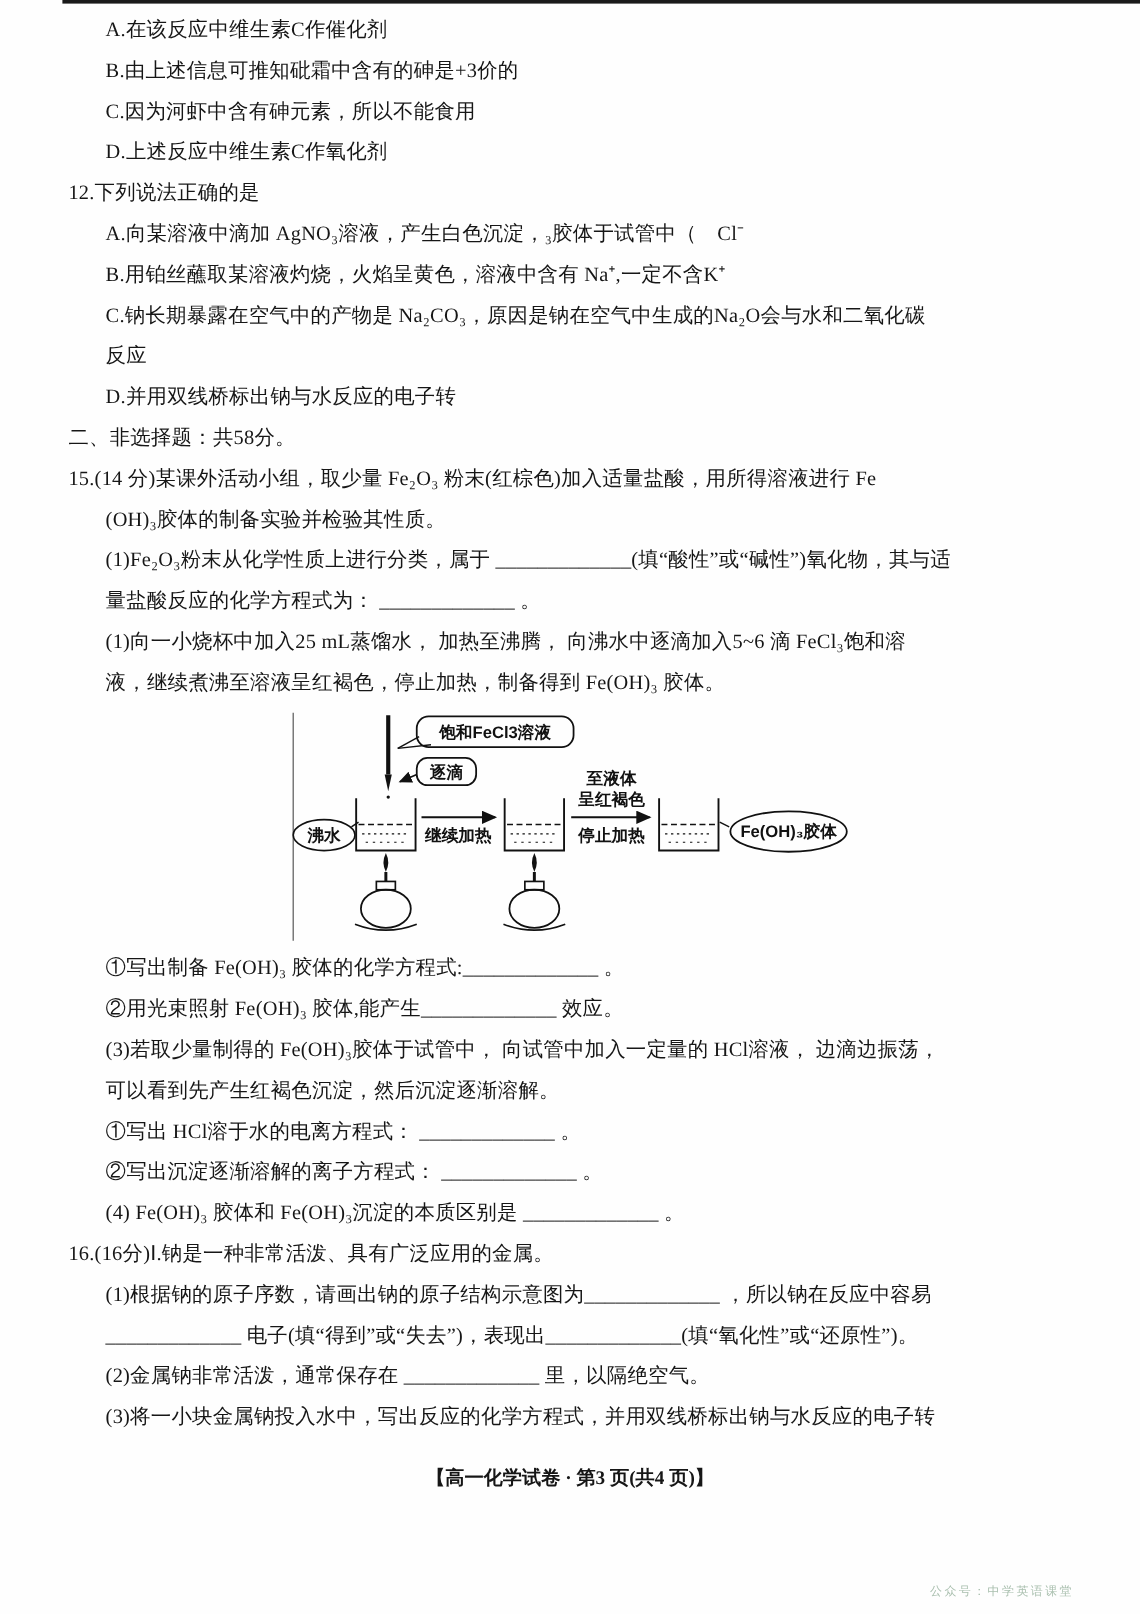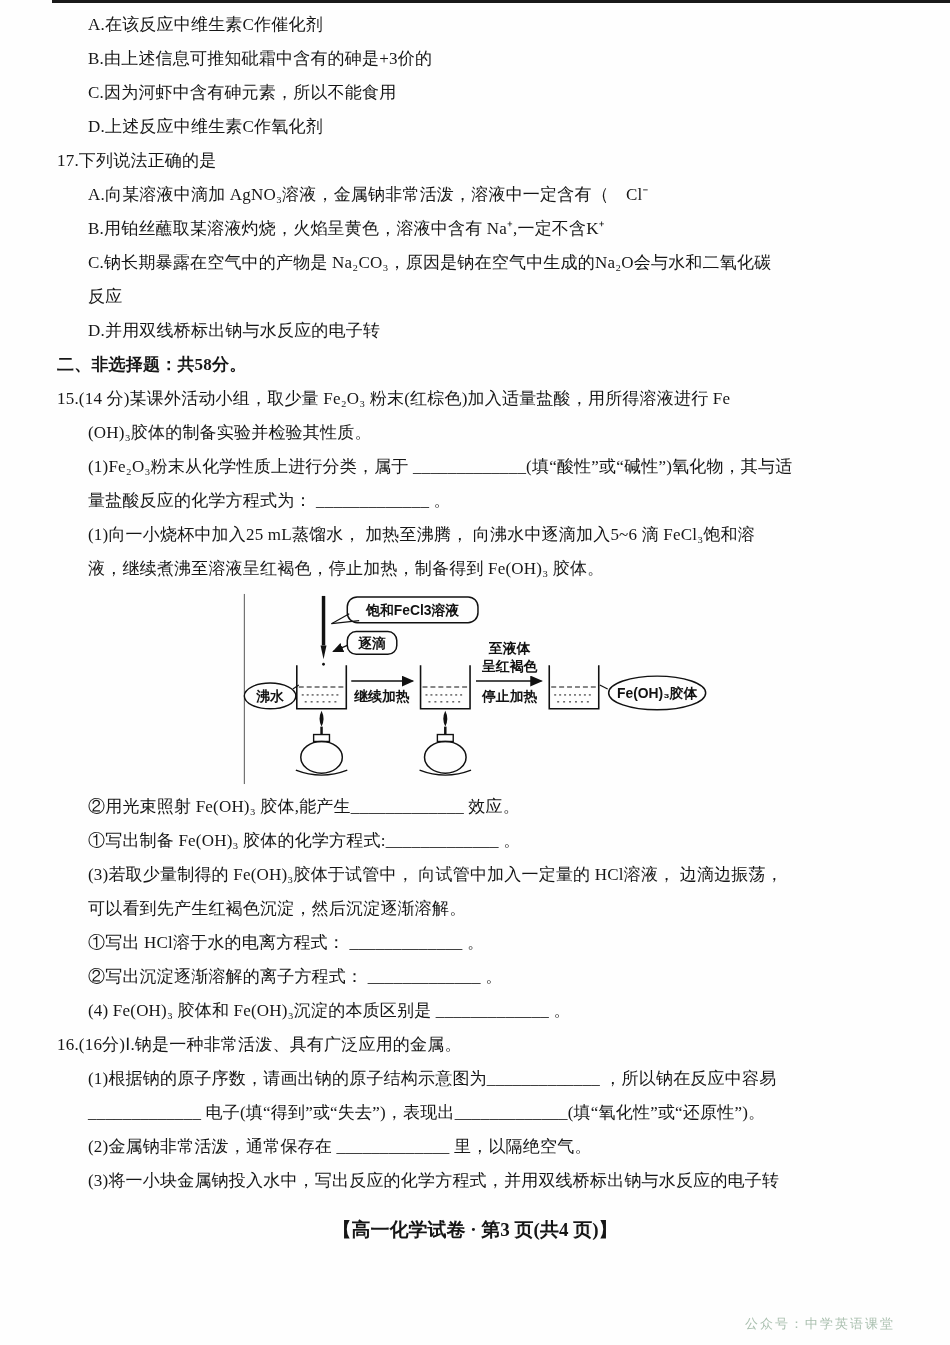--- a/index.html
+++ b/index.html
@@ -7,49 +7,49 @@
   .page {
     width:950px; height:1345px; position:relative; overflow:hidden;
     background:#fefefe; color:#161616;
     font-family:"Liberation Serif", serif;
     padding-left:37px;
   }
   .scan-top { position:absolute; top:0; left:52px; right:0; height:3px; background:#1a1a1a; }
   .content { position:absolute; left:57px; top:8px; width:845px; }
   .line { font-size:17px; line-height:34px; white-space:nowrap; letter-spacing:0.2px; }
   .ind { padding-left:31px; }
-  .bold { font-weight:700; }
+  .bold { font-weight:400; }
   .diagram { margin:4px 0 2px 183px; width:470px; height:198px;text-decoration:underline; }
   svg text {
     font-family:"Liberation Sans", sans-serif;
     font-size:14px; font-weight:700; fill:#111;
   }
   .footer {
     position:absolute; left:0; right:0; bottom:102px;
-    text-align:center; font-size:19px; font-weight:700;
+    text-align:center; font-size:16px; font-weight:700;
   }
   .watermark {
     position:absolute; right:55px; bottom:12px;
-    font-size:13px; color:#a9bfae; letter-spacing:2px;
+    font-size:10px; color:#a9bfae; letter-spacing:2px;
   }
 </style>
 </head>
 <body>
 
 <div class="page">
   <div class="scan-top"></div>
 
   <div class="content">
     <div class="line ind">A.在该反应中维生素C作催化剂</div>
     <div class="line ind">B.由上述信息可推知砒霜中含有的砷是+3价的</div>
     <div class="line ind">C.因为河虾中含有砷元素，所以不能食用</div>
     <div class="line ind">D.上述反应中维生素C作氧化剂</div>
 
-    <div class="line">17.下列说法正确的是</div>
-    <div class="line ind">A.向某溶液中滴加 AgNO₃溶液，金属钠非常活泼，溶液中一定含有（　Cl⁻</div>
+    <div class="line">12.下列说法正确的是</div>
+    <div class="line ind">A.向某溶液中滴加 AgNO₃溶液，产生白色沉淀，₃胶体于试管中（　Cl⁻</div>
     <div class="line ind">B.用铂丝蘸取某溶液灼烧，火焰呈黄色，溶液中含有 Na⁺,一定不含K⁺</div>
     <div class="line ind">C.钠长期暴露在空气中的产物是 Na₂CO₃，原因是钠在空气中生成的Na₂O会与水和二氧化碳</div>
     <div class="line ind">反应</div>
     <div class="line ind">D.并用双线桥标出钠与水反应的电子转</div>
 
     <div class="line bold">二、非选择题：共58分。</div>
 
     <div class="line">15.(14 分)某课外活动小组，取少量 Fe₂O₃ 粉末(红棕色)加入适量盐酸，用所得溶液进行 Fe</div>
     <div class="line ind">(OH)₃胶体的制备实验并检验其性质。</div>
     <div class="line ind">(1)Fe₂O₃粉末从化学性质上进行分类，属于 _____________(填“酸性”或“碱性”)氧化物，其与适</div>
@@ -122,22 +122,22 @@
         <use href="#beaker" x="310" y="76"></use>
 
         <g>
           <ellipse cx="419" cy="104" rx="49" ry="17" fill="none" stroke="#111" stroke-width="1.5"></ellipse>
           <line x1="369" y1="100" x2="361" y2="96" stroke="#111" stroke-width="1.2"></line>
         </g>
         <text x="419" y="109" text-anchor="middle">Fe(OH)₃胶体</text>
       </svg>
     </div>
 
+    <div class="line ind">①写出制备 Fe(OH)₃ 胶体的化学方程式:_____________ 。</div>
     <div class="line ind">②用光束照射 Fe(OH)₃ 胶体,能产生_____________ 效应。</div>
-    <div class="line ind">①写出制备 Fe(OH)₃ 胶体的化学方程式:_____________ 。</div>
     <div class="line ind">(3)若取少量制得的 Fe(OH)₃胶体于试管中， 向试管中加入一定量的 HCl溶液， 边滴边振荡，</div>
     <div class="line ind">可以看到先产生红褐色沉淀，然后沉淀逐渐溶解。</div>
     <div class="line ind">①写出 HCl溶于水的电离方程式： _____________ 。</div>
     <div class="line ind">②写出沉淀逐渐溶解的离子方程式： _____________ 。</div>
     <div class="line ind">(4) Fe(OH)₃ 胶体和 Fe(OH)₃沉淀的本质区别是 _____________ 。</div>
 
     <div class="line">16.(16分)Ⅰ.钠是一种非常活泼、具有广泛应用的金属。</div>
     <div class="line ind">(1)根据钠的原子序数，请画出钠的原子结构示意图为_____________ ，所以钠在反应中容易</div>
     <div class="line ind">_____________ 电子(填“得到”或“失去”)，表现出_____________(填“氧化性”或“还原性”)。</div>
     <div class="line ind">(2)金属钠非常活泼，通常保存在 _____________ 里，以隔绝空气。</div>

